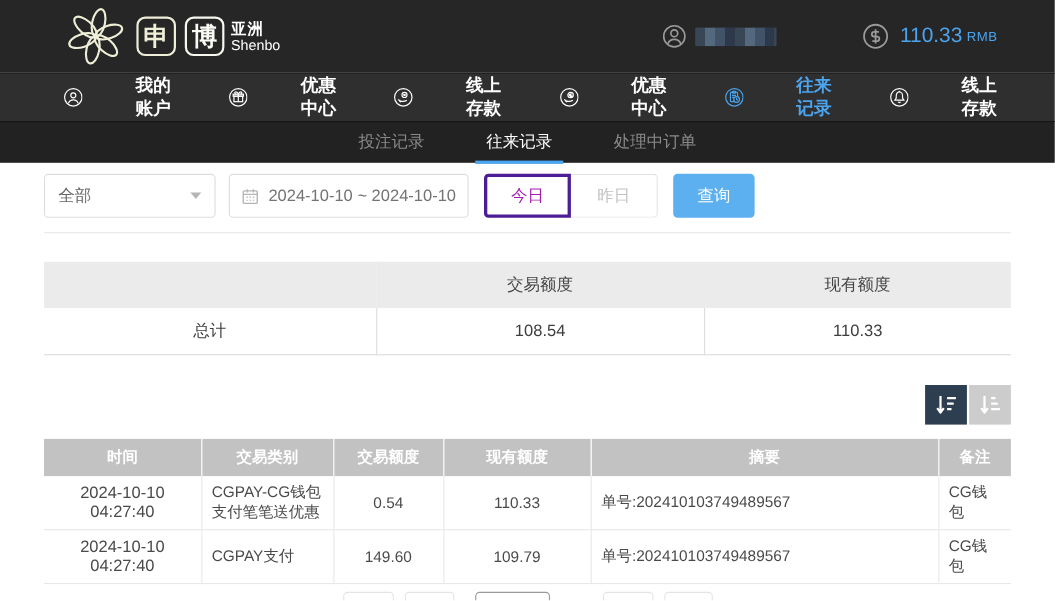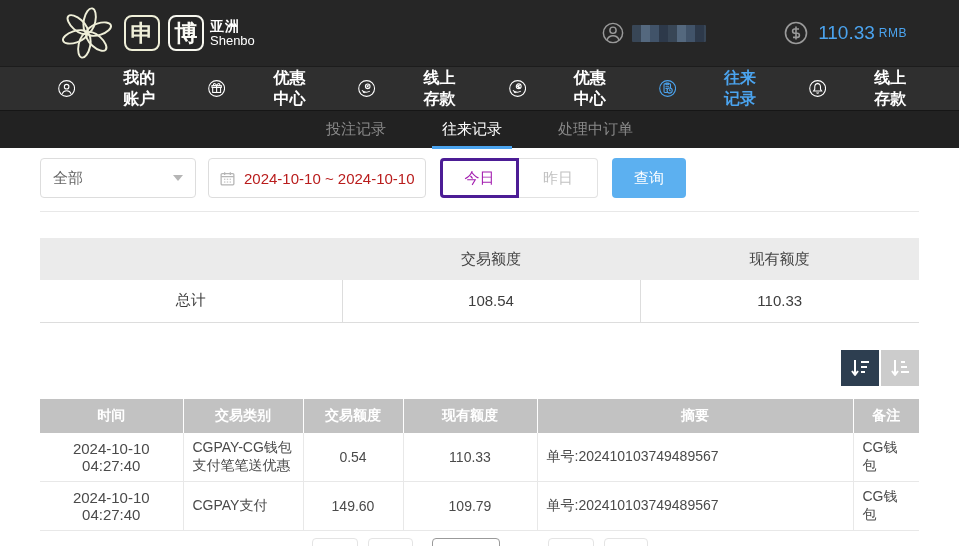--- a/index.html
+++ b/index.html
@@ -52,21 +52,21 @@
   .content { padding:0 40px; }
   .filter-row { margin-top:10px; display:flex; align-items:center; height:40px; }
   .select-box { width:156px; height:40px; border:1px solid #ddd; border-radius:4px;
       display:flex; align-items:center; padding:0 12px; color:#666; font-size:15px;
       background:#fff; cursor:pointer; }
   .select-caret { margin-left:auto; width:0; height:0; border-left:5px solid transparent;
       border-right:5px solid transparent; border-top:6px solid #b5b5b5; }
   .date-box { width:218px; height:40px; border:1px solid #ddd; border-radius:4px;
       display:flex; align-items:center; padding:0 10px; margin-left:12px; background:#fff; cursor:pointer; }
   .cal-icon { width:17px; height:17px; color:#b5b5b5; margin-right:8px; }
-  .date-text { color:#b91c1c; font-size:15px; white-space:nowrap; }
+  .date-text { color:#737373; font-size:15px; white-space:nowrap; }
   .btn-group { display:flex; margin-left:14px; }
   .qbtn { width:79px; height:40px; background:#fff; border:1px solid #e2e2e2;
       border-left-width:0; color:#c2c2c2; font-size:15px; display:flex;
       align-items:center; justify-content:center; cursor:pointer; }
   .qbtn:first-child { border-left-width:1px; border-radius:4px 0 0 4px; }
   .qbtn:last-child { border-radius:0 4px 4px 0; }
   .qbtn.active { border:3px solid #4c1d95; color:#a21caf; position:relative; z-index:1; }
   .search-btn { width:74px; height:40px; margin-left:14px; background:#5cb0f0;
       border:none; border-radius:4px; color:#fff; font-size:15px; cursor:pointer; }
 

